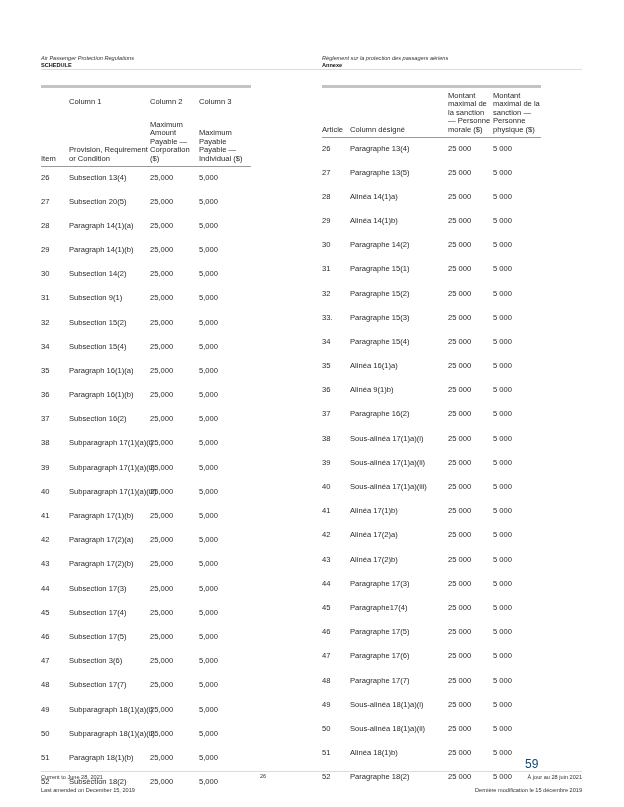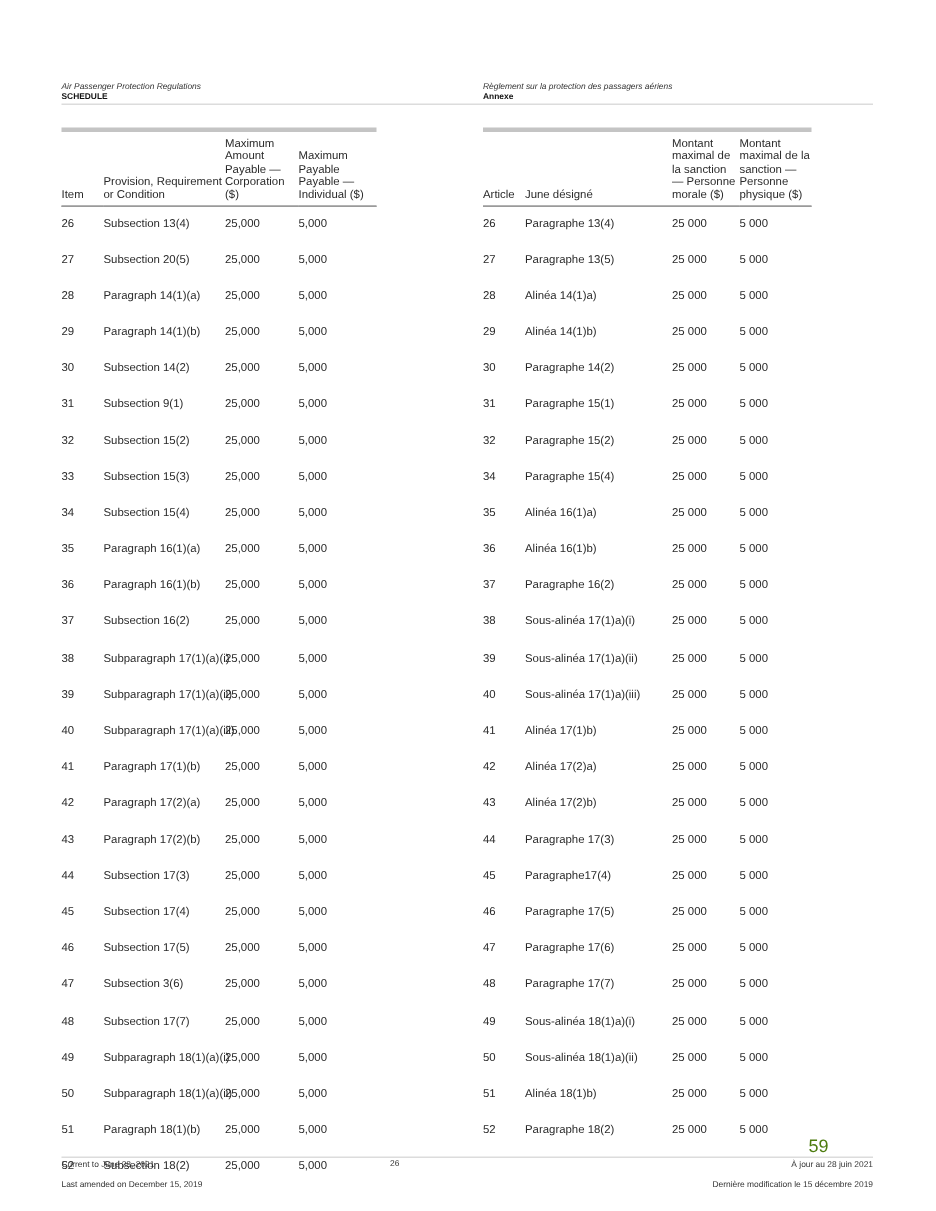--- a/index.html
+++ b/index.html
@@ -20,21 +20,21 @@
 
     .thick-rule { height: 3px; background: #c4c4c4; }
 
     table { border-collapse: collapse; width: 100%; table-layout: fixed; font-size: 7.6px; }
     thead th { font-weight: normal; text-align: left; vertical-align: top; padding: 0; color: #2a2a2a; line-height: 8.6px; }
     thead tr.colnums th { padding-top: 10px; height: 29px; }
     thead tr.colhead th { vertical-align: bottom; padding-bottom: 2px; border-bottom: 1px solid #9a9a9a; height: 49px; }
     tbody td { height: 24.2px; padding: 0; vertical-align: middle; color: #2a2a2a; white-space: nowrap; }
     tbody tr:first-child td { height: 23px; }
 
-    .page-num { position: absolute; top: 757px; left: 539px; font-size: 12px; color: #4d7c0f; }
+    .page-num { position: absolute; top: 757px; left: 525px; font-size: 12px; color: #0c4a6e; }
     .foot-rule { position: absolute; top: 771px; left: 41px; width: 440px; height: 1px; background: #dcdcdc; }
     .foot { position: absolute; font-size: 5.6px; color: #333; line-height: 7px; }
     .foot-l1 { top: 774px; left: 41px; }
     .foot-l2 { top: 787px; left: 41px; }
     .foot-c { top: 773px; left: 260px; }
     .foot-r1 { top: 774px; right: 143px; text-align: right; }
     .foot-r2 { top: 787px; right: 143px; text-align: right; }
   </style>
 </head>
 <body>
@@ -52,20 +52,26 @@
 <div class="half half-en" style="width:210px;">
   <div class="thick-rule"></div>
   <table>
     <colgroup>
       <col style="width:28px">
         <col style="width:81px">
         <col style="width:49px">
         <col style="width:52px">
     </colgroup>
     <thead>
+      <tr class="colnums">
+        <th></th>
+        <th>Column 1</th>
+        <th>Column 2</th>
+        <th>Column 3</th>
+      </tr>
       <tr class="colhead">
         <th>Item</th>
         <th>Provision, Requirement or Condition</th>
         <th>Maximum Amount Payable — Corporation ($)</th>
         <th>Maximum Payable Payable — Individual ($)</th>
       </tr>
     </thead>
     <tbody id="tbody-en">
         <tr>
           <td>26</td>
@@ -99,26 +105,20 @@
         </tr>
         <tr>
           <td>31</td>
           <td>Subsection 9(1)</td>
           <td>25,000</td>
           <td>5,000</td>
         </tr>
         <tr>
           <td>32</td>
           <td>Subsection 15(2)</td>
-          <td>25,000</td>
-          <td>5,000</td>
-        </tr>
-        <tr>
-          <td>33</td>
-          <td>Subsection 15(3)</td>
           <td>25,000</td>
           <td>5,000</td>
         </tr>
         <tr>
           <td>34</td>
           <td>Subsection 15(4)</td>
           <td>25,000</td>
           <td>5,000</td>
         </tr>
         <tr>
@@ -238,21 +238,21 @@
   <table>
     <colgroup>
       <col style="width:28px">
         <col style="width:98px">
         <col style="width:45px">
         <col style="width:48px">
     </colgroup>
     <thead>
       <tr class="colhead">
         <th>Article</th>
-        <th>June désigné</th>
+        <th>Column désigné</th>
         <th>Montant maximal de la sanction — Personne morale ($)</th>
         <th>Montant maximal de la sanction — Personne physique ($)</th>
       </tr>
     </thead>
     <tbody id="tbody-fr">
         <tr>
           <td>26</td>
           <td>Paragraphe 13(4)</td>
           <td>25 000</td>
           <td>5 000</td>
@@ -287,34 +287,40 @@
           <td>25 000</td>
           <td>5 000</td>
         </tr>
         <tr>
           <td>32</td>
           <td>Paragraphe 15(2)</td>
           <td>25 000</td>
           <td>5 000</td>
         </tr>
         <tr>
+          <td>33.</td>
+          <td>Paragraphe 15(3)</td>
+          <td>25 000</td>
+          <td>5 000</td>
+        </tr>
+        <tr>
           <td>34</td>
           <td>Paragraphe 15(4)</td>
           <td>25 000</td>
           <td>5 000</td>
         </tr>
         <tr>
           <td>35</td>
           <td>Alinéa 16(1)a)</td>
           <td>25 000</td>
           <td>5 000</td>
         </tr>
         <tr>
           <td>36</td>
-          <td>Alinéa 16(1)b)</td>
+          <td>Alinéa 9(1)b)</td>
           <td>25 000</td>
           <td>5 000</td>
         </tr>
         <tr>
           <td>37</td>
           <td>Paragraphe 16(2)</td>
           <td>25 000</td>
           <td>5 000</td>
         </tr>
         <tr>

